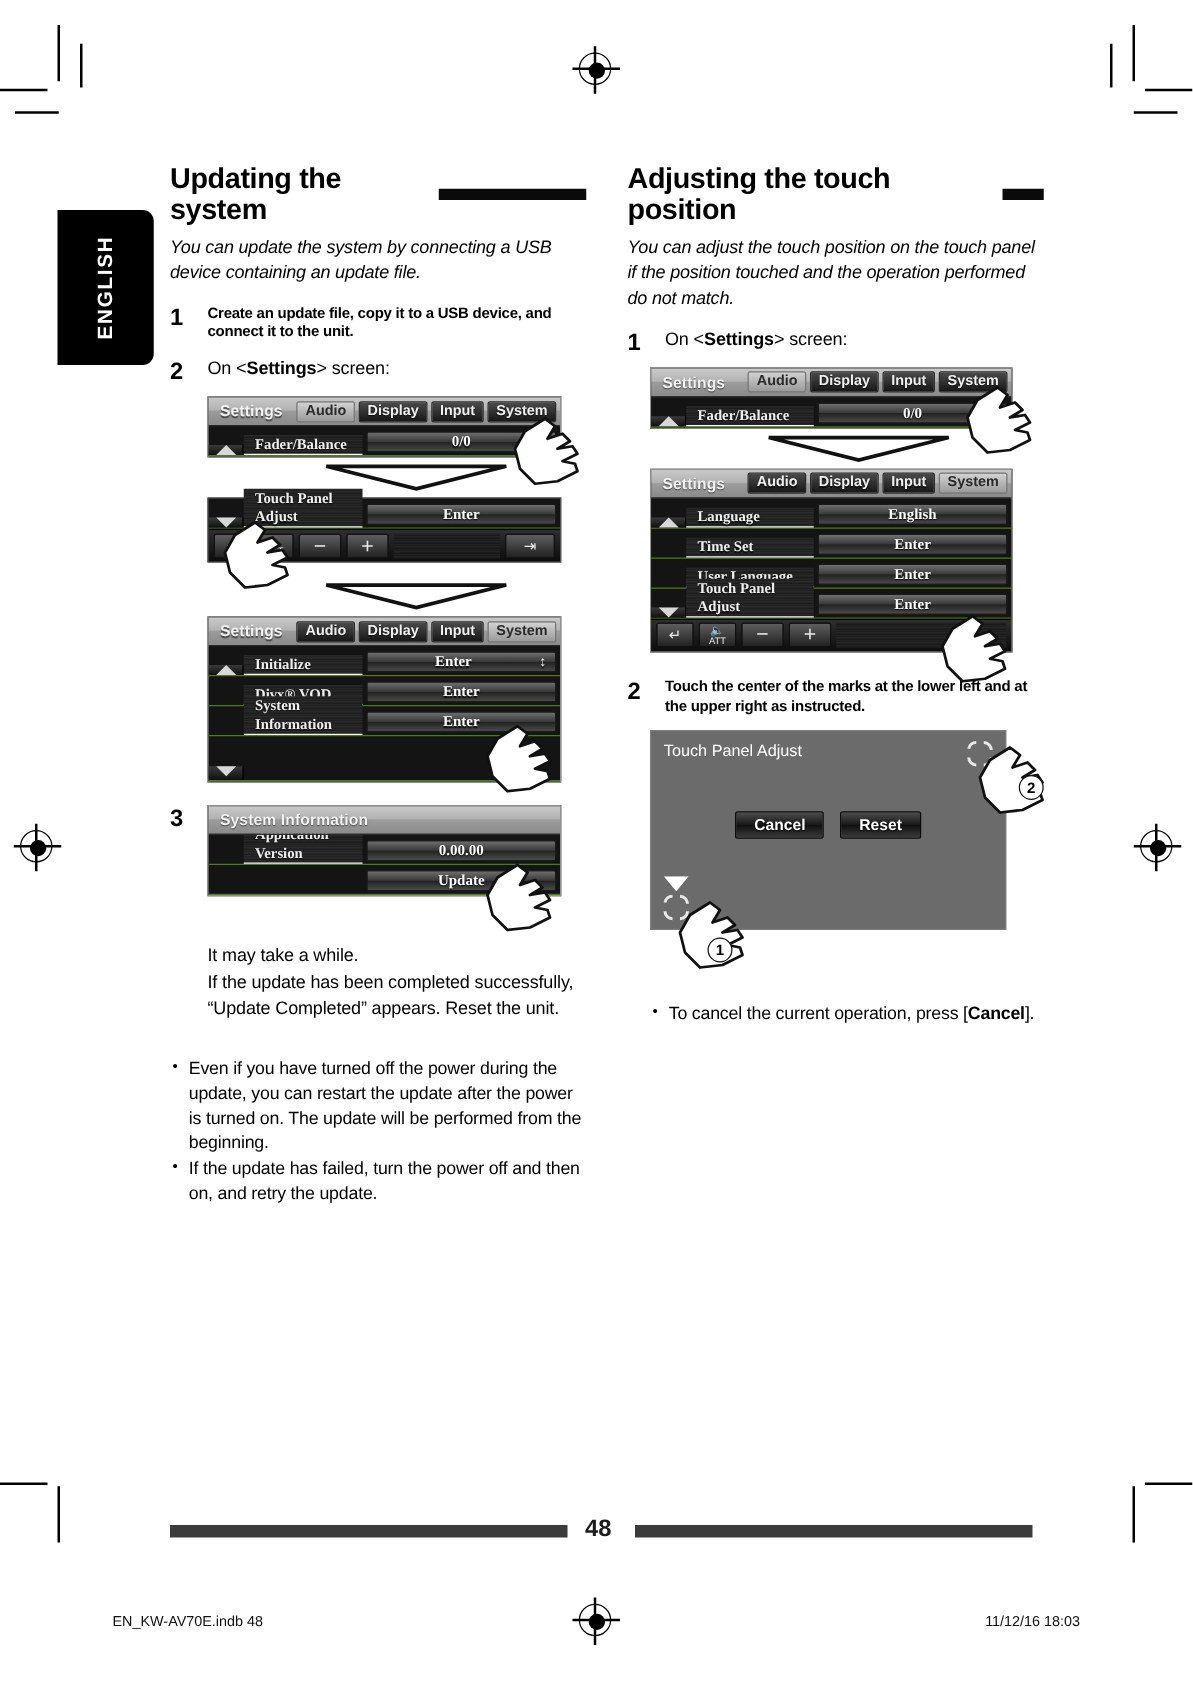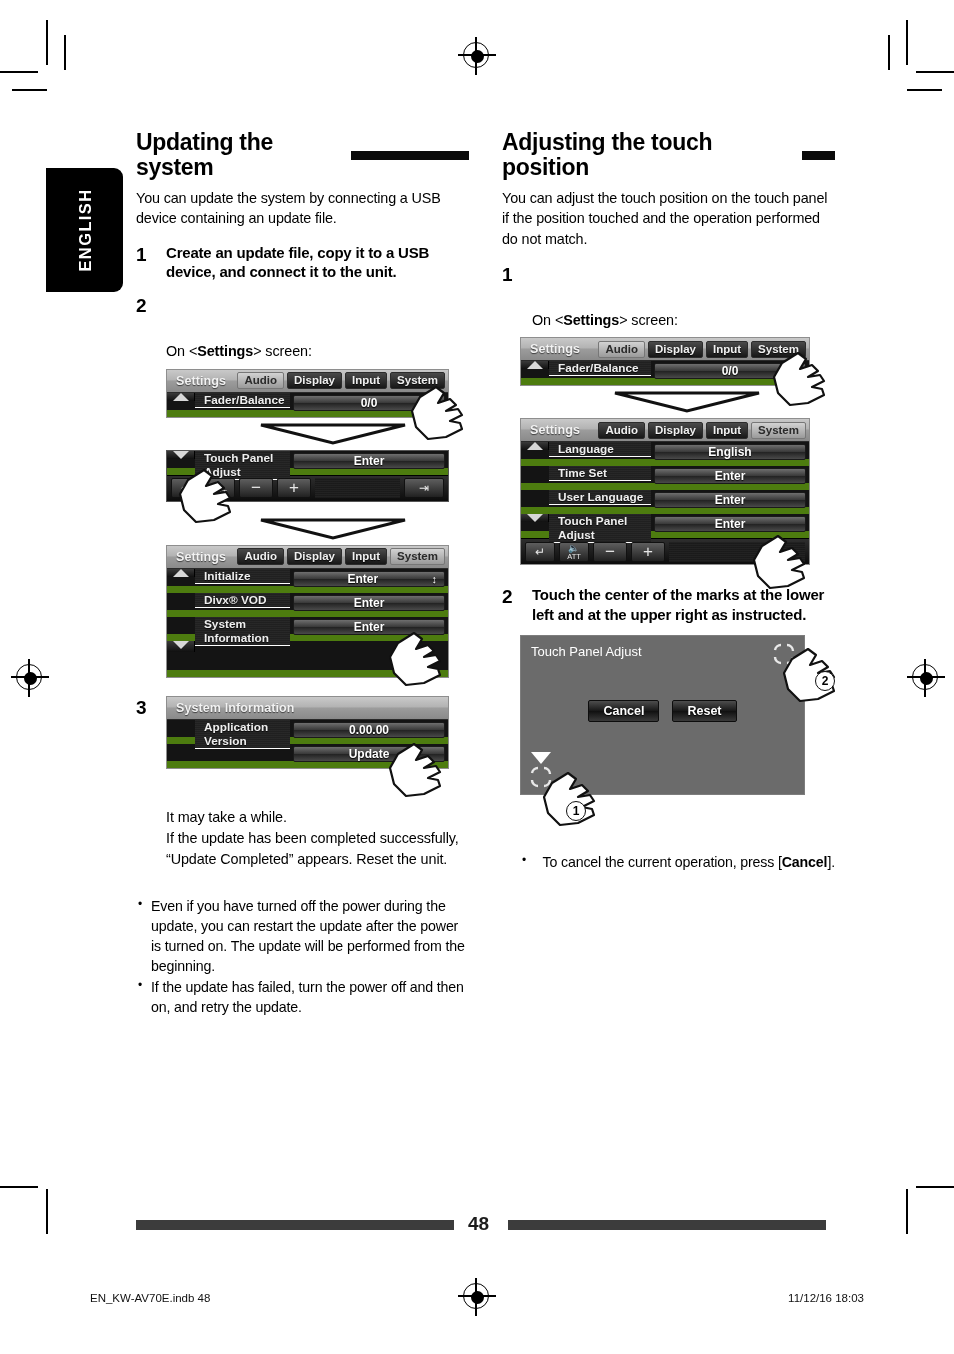--- a/index.html
+++ b/index.html
@@ -52,33 +52,33 @@
     font-size:23px; font-weight:700; margin:0 0 7px 0; letter-spacing:-0.3px;
     display:flex; align-items:center; line-height:1.1;
   }
   h1.sec-title .rule {
     flex:0 0 auto; height:9px; background:#0a0a0a; margin-left:10px;
   }
   .rule-long { width:118px; }
   .rule-short { width:33px; }
 
   p.intro {
-    font-size:14.4px; line-height:1.42; margin:0 0 14px 0; letter-spacing:-0.15px;
+    font-size:14.4px; line-height:1.42; margin:0 0 14px 0; letter-spacing:-0.15px;font-style:italic;
   }
 
   .step { display:flex; margin-bottom:2px; }
   .step-num {
     flex:0 0 30px; font-size:19px; font-weight:700; line-height:1.25;
   }
   .step-body { flex:1; }
   .step-text {
-    font-size:15px; font-weight:700; line-height:1.33; letter-spacing:-0.2px;
+    font-size:12px; font-weight:700; line-height:1.33; letter-spacing:-0.2px;
   }
   .step-text-reg {
-    font-size:14.4px; font-weight:400; line-height:1.35; letter-spacing:-0.1px;margin-top:48px;
+    font-size:14.4px; font-weight:400; line-height:1.35; letter-spacing:-0.1px;
   }
   .bullets { margin:4px 0 0 0; padding:0; list-style:none; }
   .bullets li {
     font-size:14.2px; line-height:1.4; position:relative; padding-left:15px;
     margin-bottom:1px; letter-spacing:-0.15px;
   }
   .bullets li::before {
     content:"\2022"; position:absolute; left:2px; top:-1px; font-size:12px;
   }
   .body-note { font-size:14.4px; line-height:1.45; letter-spacing:-0.12px; }
@@ -109,21 +109,21 @@
     color:#f0f0f0; border:1px solid #2c2c2c;
     text-shadow:0 1px 1px rgba(0,0,0,.8);
   }
   .scr-tab.sel {
     background: linear-gradient(to bottom,#d2d2d2,#9a9a9a);
     color:#2a2a2a; text-shadow:none; border-color:#777;
   }
 
   .scr-body { background:#141414; padding:0; }
   .scr-row {
-    display:flex; align-items:flex-start; height:24px; border-bottom:7px solid #4d7c0f;
+    display:flex; align-items:flex-end; height:24px; border-bottom:1px solid #4d7c0f;font-family:Liberation Serif, serif;
   }
   .scr-arrowcell {
     flex:0 0 28px; display:flex; align-items:center; justify-content:center;
     background: linear-gradient(to bottom,#3a3a3a,#101010);
     border-right:1px solid #000;
   }
   .scr-arrowcell.blank { background:#0d0d0d; }
   .tri-up, .tri-dn {
     width:0;height:0;border-left:8px solid transparent;border-right:8px solid transparent;
   }
@@ -546,21 +546,21 @@
     </div>
 
     <svg class="hand" width="62" height="70" viewBox="0 0 62 70" style="left:18px; top:128px;">
       <path d="M14 20 L30 10 L38 16 L32 26 L44 22 L50 28 L40 34 L52 32 L56 38 L44 44 L54 46 L56 52 L40 60 L22 62 L10 50 L6 34 Z" fill="#ffffff" stroke="#111111" stroke-width="2.2" stroke-linejoin="round"></path>
     </svg>
     <div style="position:absolute; left:46px; top:166px; width:20px; height:20px; border:1.8px solid #111; border-radius:50%; font-size:12px; font-weight:700; display:flex; align-items:center; justify-content:center; background:#fff;">
       <span>1</span>
     </div>
   </div>
 
-  <ul class="bullets" style="margin-top:58px; margin-left:18px;text-align:right;">
+  <ul class="bullets" style="margin-top:58px; margin-left:18px;">
     <li>
       <span>To cancel the current operation, press [</span><b>Cancel</b><span>].</span>
     </li>
   </ul>
 </div>
 
 <div class="footer-rule" style="left:136px; top:1220px; width:318px;"></div>
 <div class="page-num" style="left:468px; top:1213px;">48</div>
 <div class="footer-rule" style="left:508px; top:1220px; width:318px;"></div>
 

